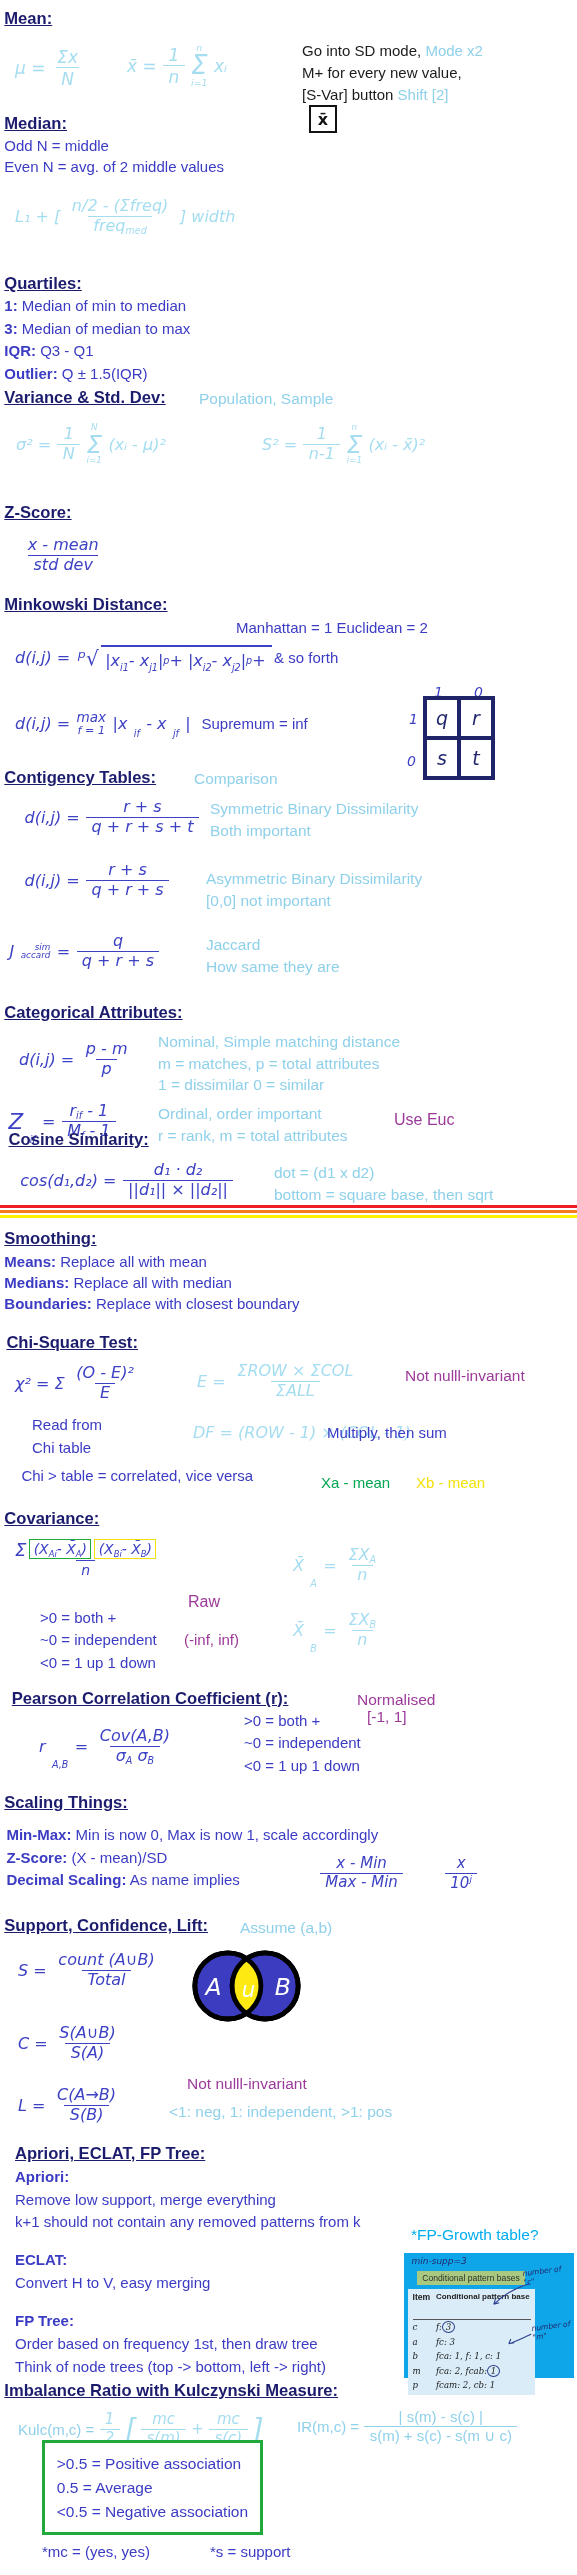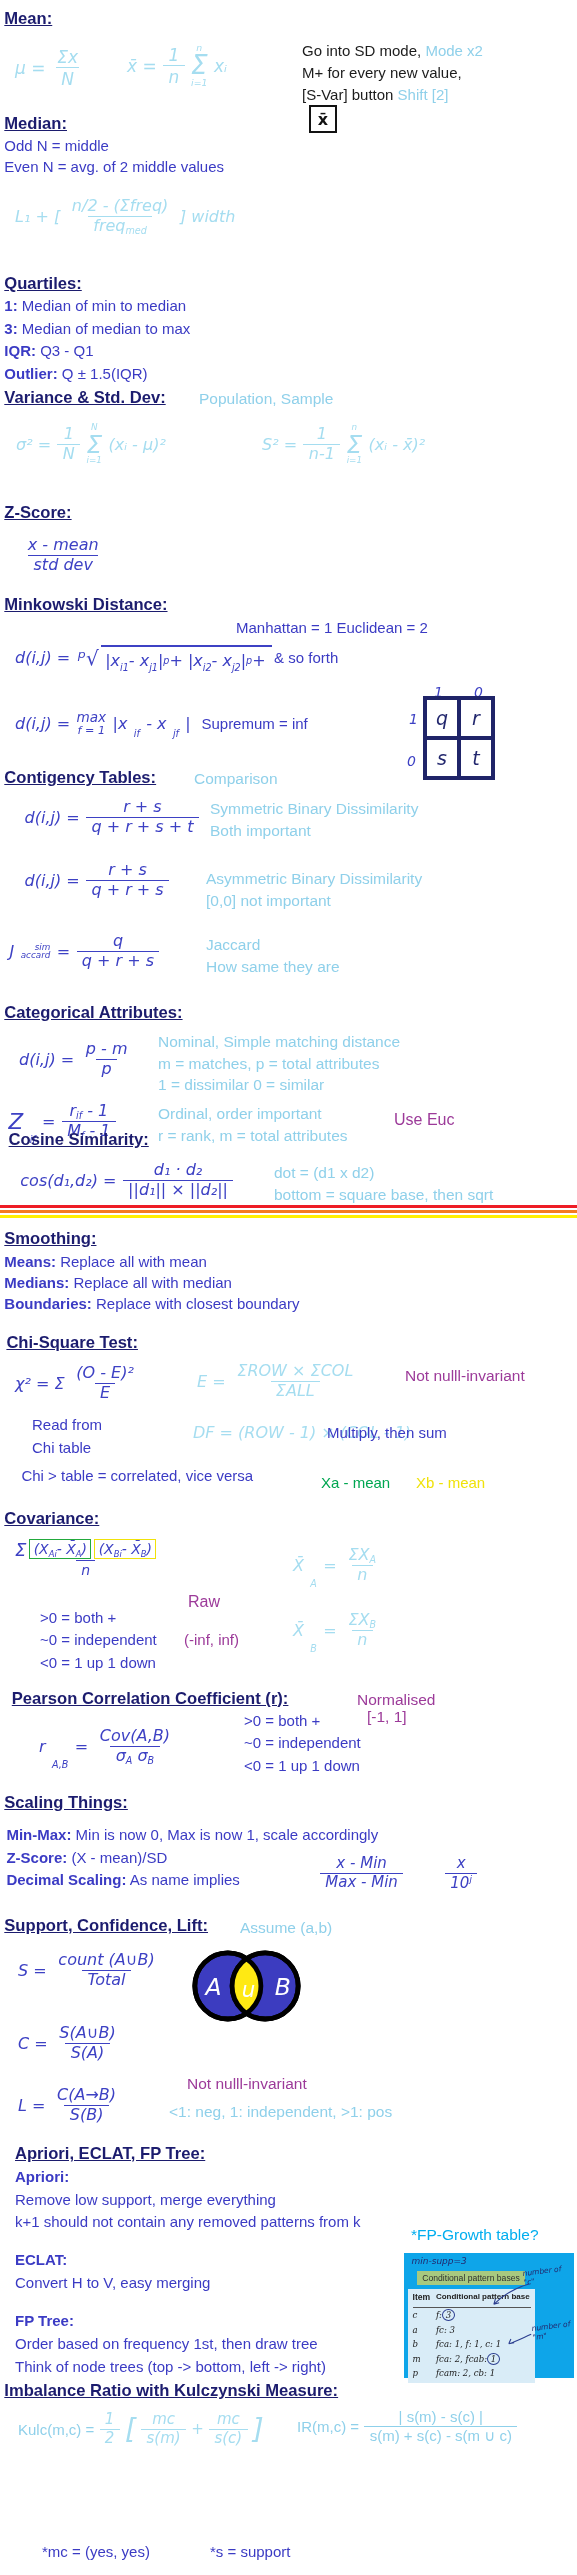--- a/index.html
+++ b/index.html
@@ -50,21 +50,21 @@
   
   .gbox{border:3.2px solid #22a93c;padding:8.6px 11.8px;font-size:15.5px;color:#3b3bc4;line-height:1.55;background:#fff}
   .gbox div{white-space:nowrap}
   
   .boxg{border:1.6px solid #22a93c;padding:1.1px 3.2px;display:inline-flex;align-items:center}
   .boxy{border:1.6px solid #f0e20a;padding:1.1px 3.2px;display:inline-flex;align-items:center}
   
   .fp{background:#0ea5e9;font-family:"Liberation Sans",sans-serif}
   .fp-label{position:absolute;background:#a8c97f;color:#2f2f2f;font-size:8.6px;padding:2.1px 5.3px;white-space:nowrap}
   .fp-table{position:absolute;background:#d9ecf7;padding:3.2px 4.3px;width:127px;font-size:8.6px;color:#222}
-  .fp-hrow{display:flex;font-weight:700;border-bottom:1.1px solid #555;padding-bottom:5px;gap:5.3px;white-space:nowrap}
+  .fp-hrow{display:flex;font-weight:700;border-bottom:1.1px solid #555;padding-bottom:17px;gap:5.3px;white-space:nowrap}
   .fp-row{display:flex;gap:5.3px;align-items:center;min-height:14.4px;white-space:nowrap}
   .fp-item{width:18px;font-family:"DejaVu Serif",serif;font-style:italic}
   .fp-val{flex:1;font-family:"DejaVu Serif",serif;font-style:italic}
   .circ{border:1.1px solid #2b3d8f;border-radius:50%;padding:0 2.7px;display:inline-block}
   .fp-ann{position:absolute;font-family:"DejaVu Sans",sans-serif;font-style:italic;color:#23286e;
           font-size:7.5px;width:49px;line-height:1.2;transform:rotate(-7deg)}
 </style>
 </head>
 <body>
 
@@ -509,17 +509,22 @@
       </span>
     <span class="ink i-lb" style="font-size:28px;font-weight:400">]</span>
   </div>
   <div class="abs row lb f28" style="left:297px;top:2407px;gap:5.3px">
     <span>IR(m,c) =</span>
     <span class="frac">
         <span class="num">| s(m) - s(c) |</span>
         <span class="den">s(m) + s(c) - s(m ∪ c)</span>
       </span>
   </div>
+  <div class="abs gbox" style="left:42px;top:2440px">
+    <div>&gt;0.5 = Positive association</div>
+    <div>0.5 = Average</div>
+    <div>&lt;0.5 = Negative association</div>
+  </div>
   <div class="abs t" style="left:42px;top:2543px">*mc = (yes, yes)</div>
   <div class="abs t" style="left:210px;top:2543px">*s = support</div>
 
 </div>
 
 
 </body></html>

